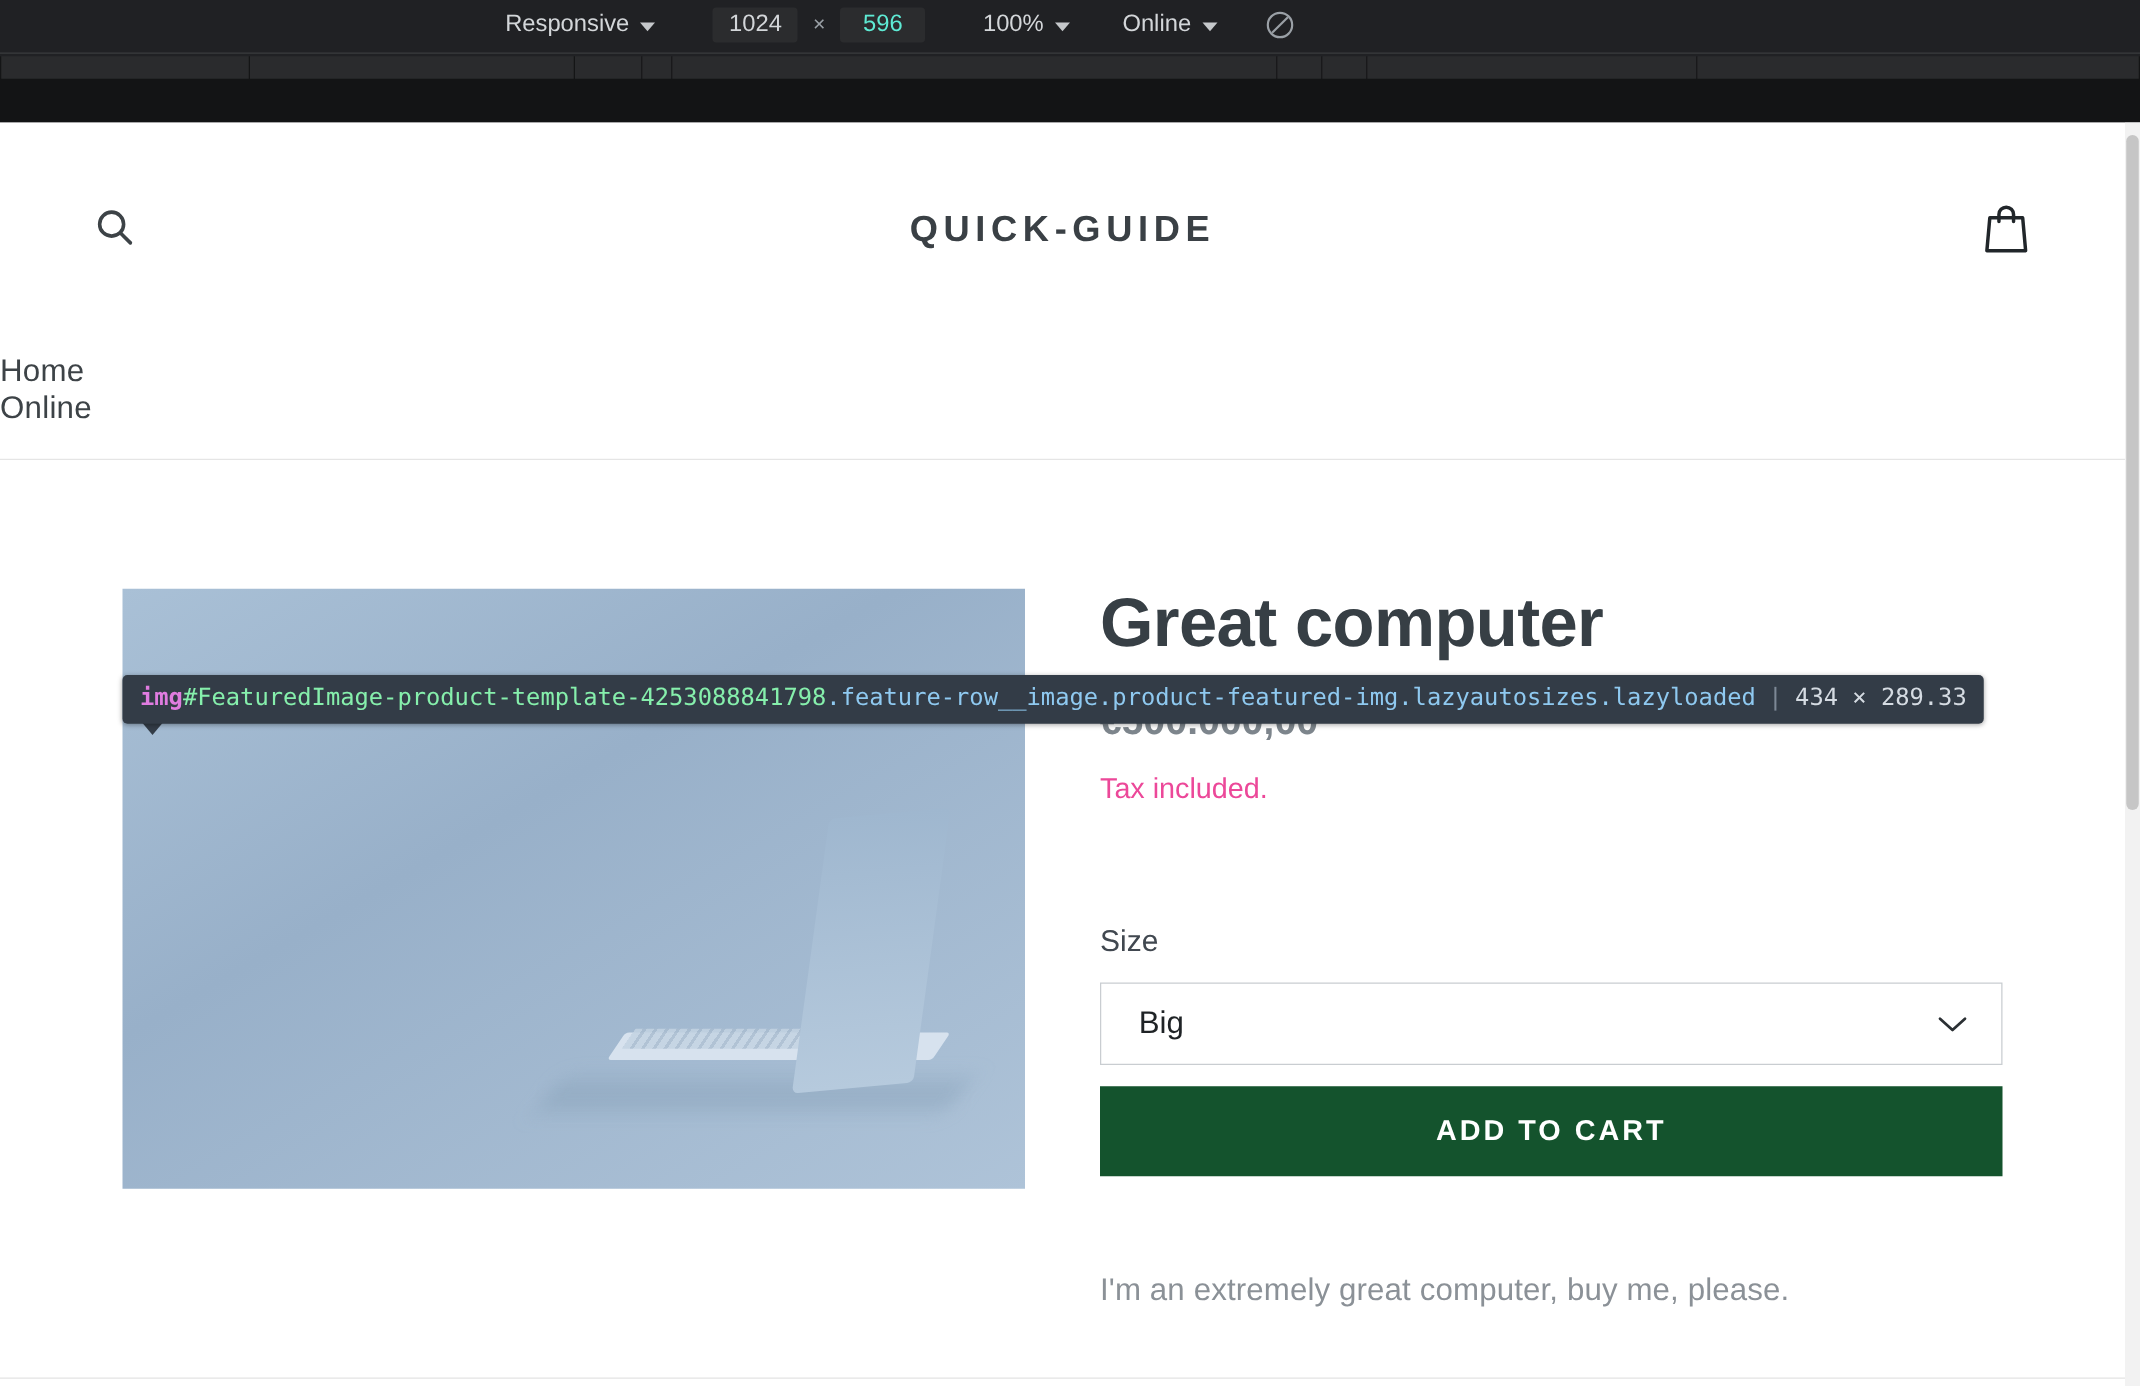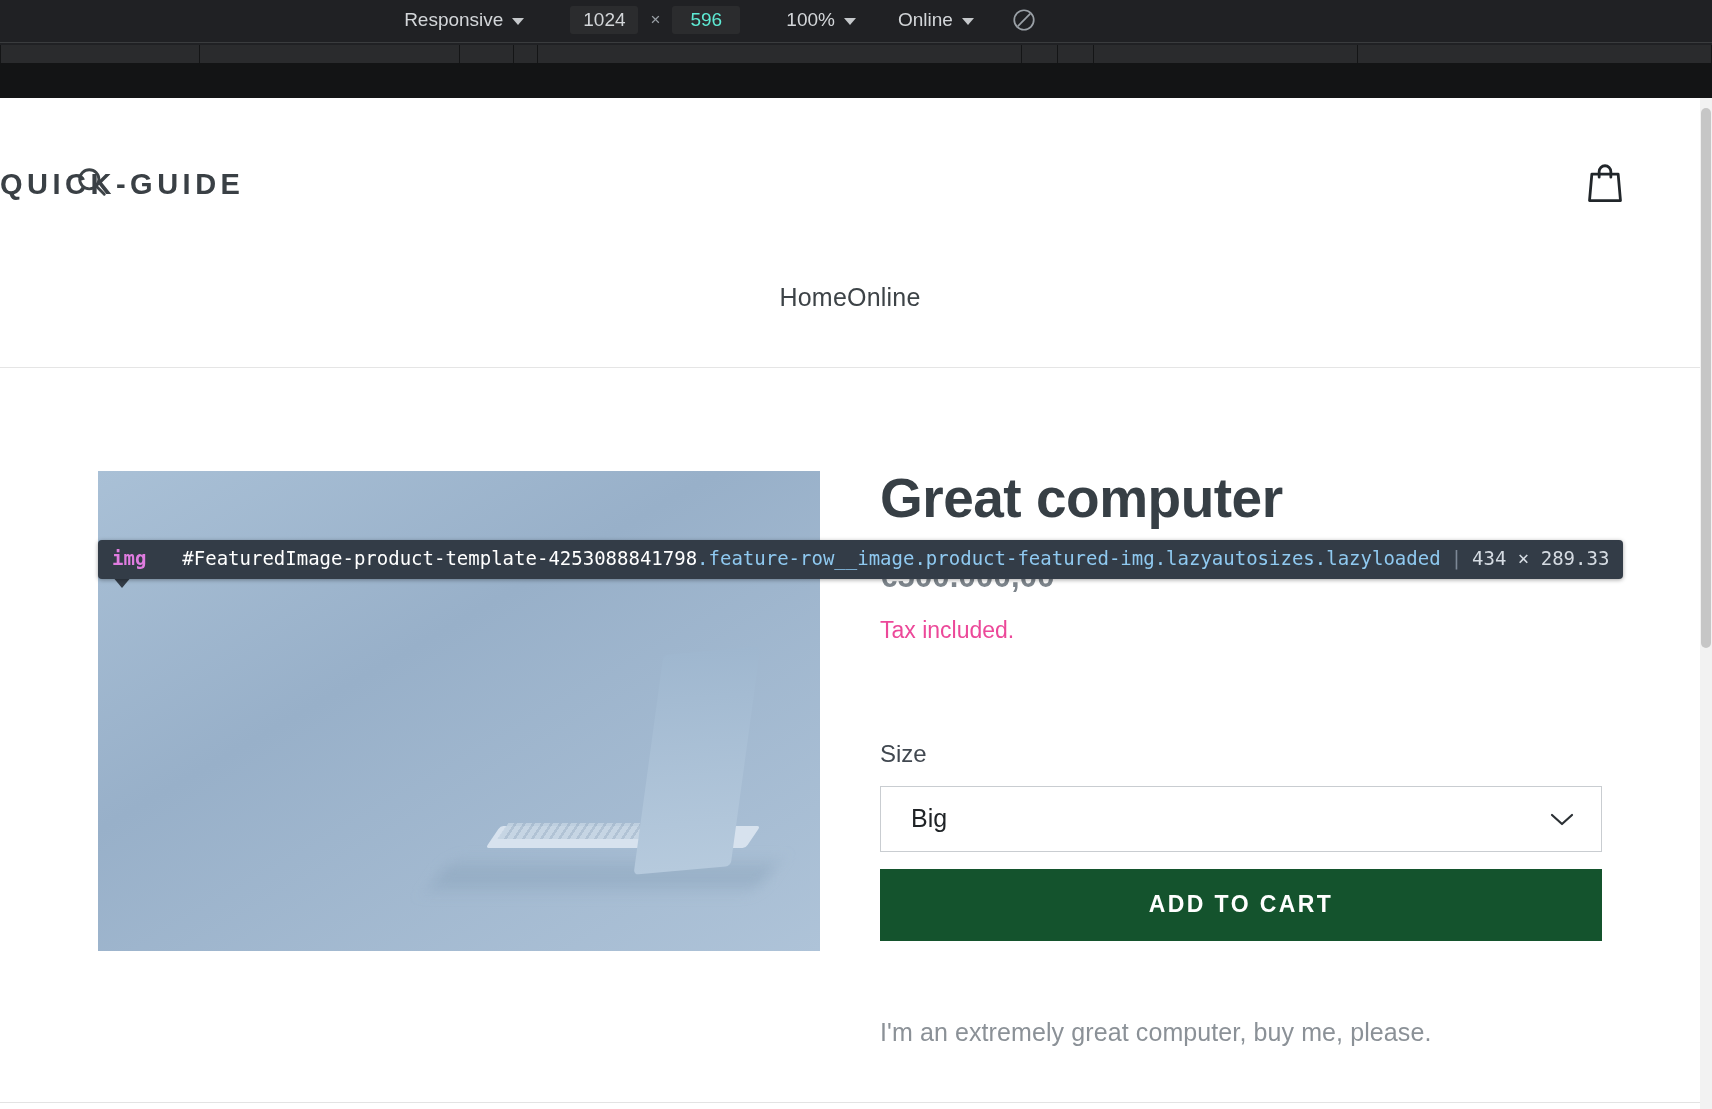--- a/index.html
+++ b/index.html
@@ -107,33 +107,34 @@
     position: relative; height: 190px;
   }
   .search-btn {
     position: absolute; left: 70px; top: 62px;
     width: 44px; height: 44px;
     display: flex; align-items: center; justify-content: center;
     cursor: pointer;
   }
   .logo {
     position: absolute; left: 0; top: 70px; width: 100%;
+    text-align: center;
     font-size: 29px; font-weight: bold;
     letter-spacing: 4.5px;
     color: #3a4045;
   }
   .cart-btn {
     position: absolute; right: 72px; top: 60px;
     width: 46px; height: 50px;
     display: flex; align-items: center; justify-content: center;
     cursor: pointer;
   }
   .site-nav {
     position: absolute; top: 185px; left: 0; width: 100%;
-    display: flex; justify-content: center; 
+    display: flex; justify-content: center;  flex-direction: column;
   }
   .nav-link {
     font-size: 25px; color: #3d4347;
     text-decoration: none; cursor: pointer;
     letter-spacing: 0.2px;
   }
 
   
   .product {
     position: relative;
@@ -237,21 +238,21 @@
     border-radius: 4px;
     padding: 7px 14px 8px 14px;
     font-family: "DejaVu Sans Mono", monospace;
     font-size: 19px;
     white-space: nowrap;
     line-height: 1.25;
     box-shadow: 0 1px 4px rgba(0,0,0,.35);
     z-index: 40;
   }
   .insp-tip .tag { color: #e07ce0; font-weight: bold; }
-  .insp-tip .id { color: #ffffff; padding-left: 36px; }
+  .insp-tip .id { color: #86efac; }
   .insp-tip .cls { color: #8fc9f0; }
   .insp-tip .divider {
     color: #7d8896; padding: 0 10px;
   }
   .insp-tip .dims { color: #d5dbe2; }
   .insp-arrow {
     position: absolute;
     left: 112px; top: 478px;
     width: 0; height: 0;
     border-left: 10px solid transparent;

